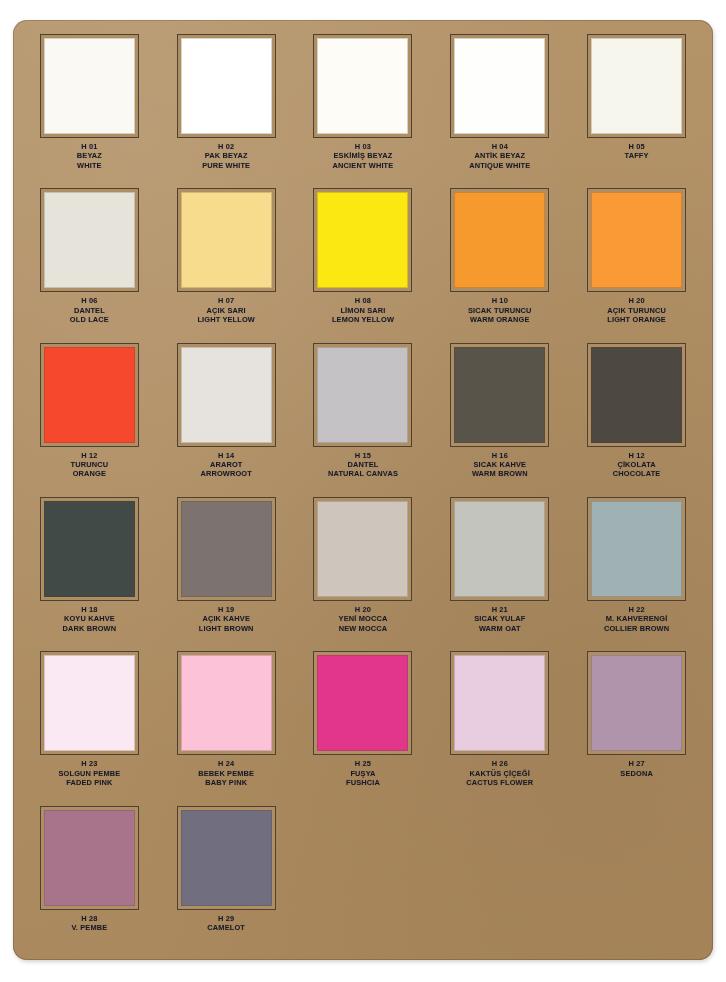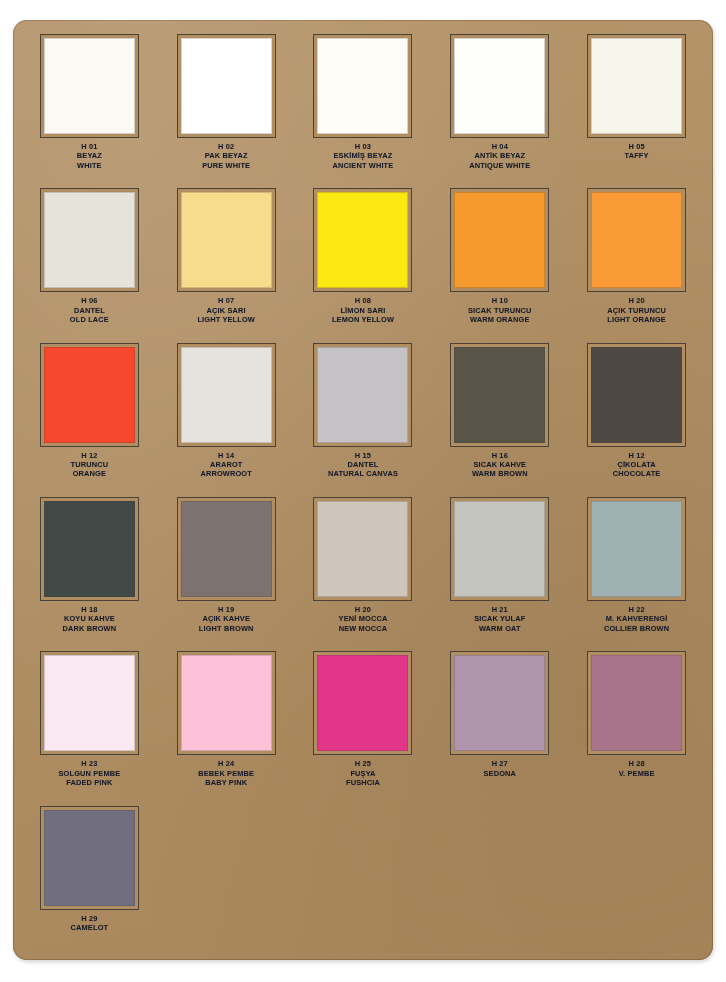--- a/index.html
+++ b/index.html
@@ -330,20 +330,30 @@
             <div class="chip" style="background: rgb(226, 54, 138);"></div>
           </div>
           <div class="chip-labels">
             <div class="label-code">H 25</div>
             <div class="label-tr">FUŞYA</div>
             <div class="label-en">FUSHCIA</div>
           </div>
         </div>
         <div class="swatch-cell">
           <div class="chip-frame">
+            <div class="chip" style="background: rgb(232, 205, 224);"></div>
+          </div>
+          <div class="chip-labels">
+            <div class="label-code">H 26</div>
+            <div class="label-tr">KAKTÜS ÇİÇEĞİ</div>
+            <div class="label-en">CACTUS FLOWER</div>
+          </div>
+        </div>
+        <div class="swatch-cell">
+          <div class="chip-frame">
             <div class="chip" style="background: rgb(176, 148, 171);"></div>
           </div>
           <div class="chip-labels">
             <div class="label-code">H 27</div>
             <div class="label-tr">SEDONA</div>
           </div>
         </div>
         <div class="swatch-cell">
           <div class="chip-frame">
             <div class="chip" style="background: rgb(168, 116, 140);"></div>

